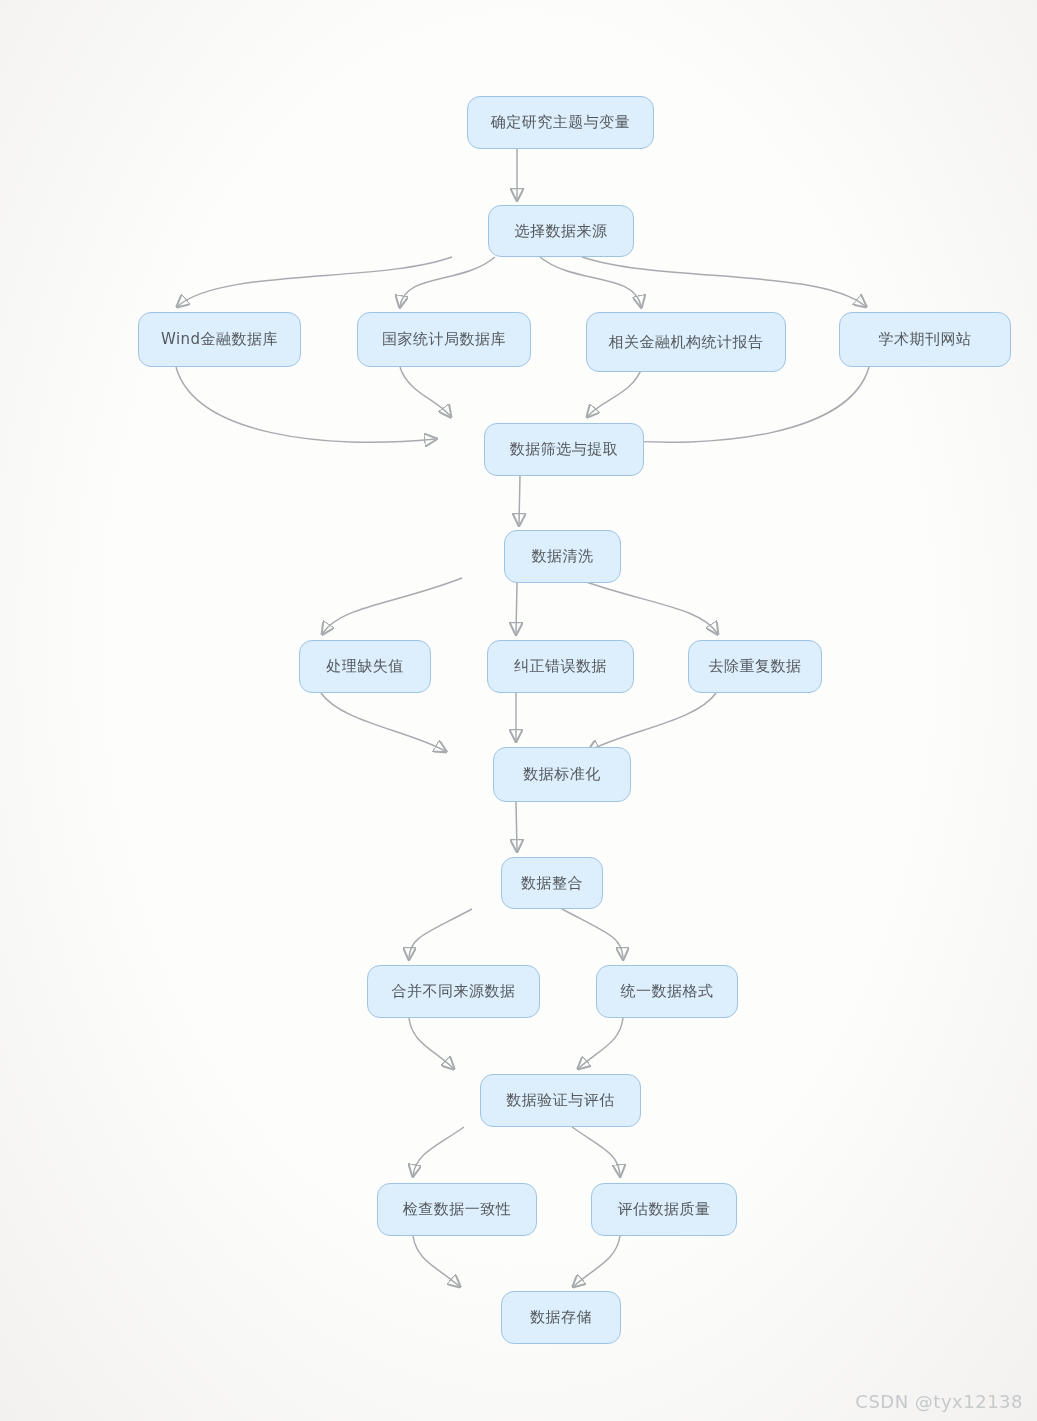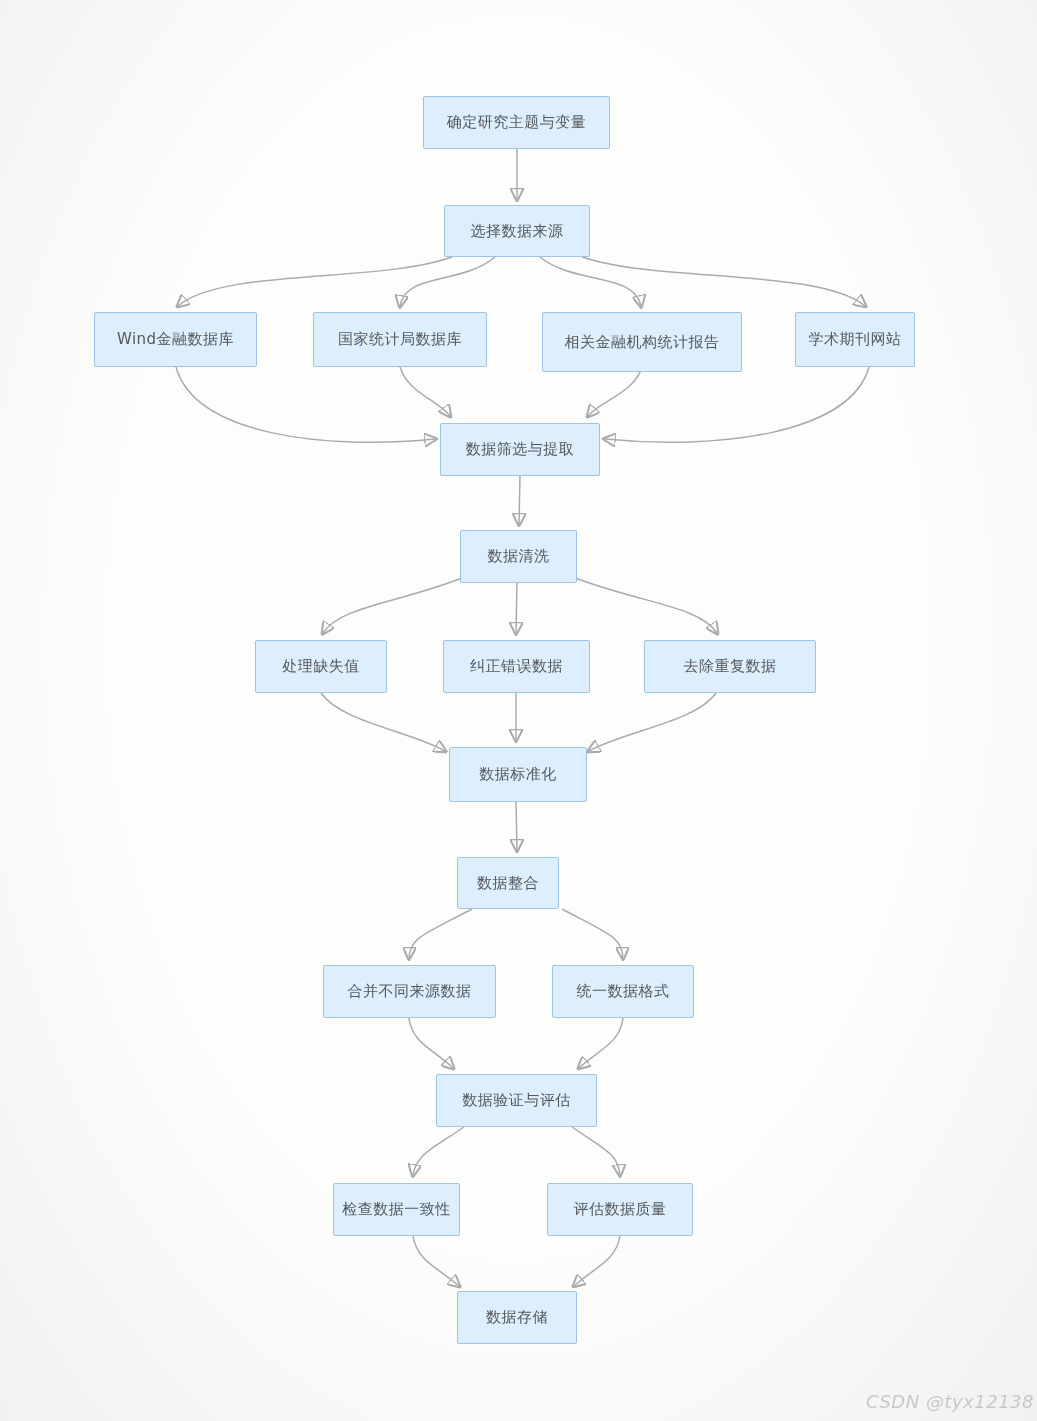--- a/index.html
+++ b/index.html
@@ -30,34 +30,34 @@
     fill:none;
     stroke:var(--arrow);
     stroke-width:1.5;
   }
   .node{
     position:absolute;
     box-sizing:border-box;
     display:flex;align-items:center;justify-content:center;
     background:var(--node-fill);
     border:1.5px solid var(--node-border);
-    border-radius:2px;
+    border-radius:13px;
     color:var(--node-text);
     font-size:15px;
     letter-spacing:0.5px;
     text-align:center;
     white-space:nowrap;
+    margin-left:44px;
   }
   .watermark{
     position:absolute;
-    right:3px;top:1391px;
+    right:14px;top:1391px;
     font-size:18px;
     color:var(--watermark);
     letter-spacing:0.5px;
-    font-style:italic;
   }
 </style>
 </head>
 <body>
 
 <div class="canvas">
 
   <svg class="edges" width="1037" height="1421" viewBox="0 0 1037 1421">
     <defs>
       <marker id="arrow" viewBox="0 0 10 10" refX="8" refY="5" markerWidth="9" markerHeight="9" orient="auto">
@@ -89,29 +89,29 @@
     <path d="M572,1127 C602,1148 618,1153 620,1175" marker-end="url(#arrow)"></path>
     <path d="M413,1236 C417,1261 437,1267 459,1286" marker-end="url(#arrow)"></path>
     <path d="M620,1236 C616,1261 595,1267 574,1286" marker-end="url(#arrow)"></path>
   </svg>
 
   <div class="node" style="left:423px;top:96px;width:187px;height:53px">确定研究主题与变量</div>
   <div class="node" style="left:444px;top:205px;width:146px;height:52px">选择数据来源</div>
   <div class="node" style="left:94px;top:312px;width:163px;height:55px">Wind金融数据库</div>
   <div class="node" style="left:313px;top:312px;width:174px;height:55px">国家统计局数据库</div>
   <div class="node" style="left:542px;top:312px;width:200px;height:60px">相关金融机构统计报告</div>
-  <div class="node" style="left:795px;top:312px;width:120px;height:55px">学术期刊网站</div>
+  <div class="node" style="left:795px;top:312px;width:172px;height:55px">学术期刊网站</div>
   <div class="node" style="left:440px;top:423px;width:160px;height:53px">数据筛选与提取</div>
   <div class="node" style="left:460px;top:530px;width:117px;height:53px">数据清洗</div>
   <div class="node" style="left:255px;top:640px;width:132px;height:53px">处理缺失值</div>
   <div class="node" style="left:443px;top:640px;width:147px;height:53px">纠正错误数据</div>
-  <div class="node" style="left:644px;top:640px;width:172px;height:53px">去除重复数据</div>
+  <div class="node" style="left:644px;top:640px;width:134px;height:53px">去除重复数据</div>
   <div class="node" style="left:449px;top:747px;width:138px;height:55px">数据标准化</div>
   <div class="node" style="left:457px;top:857px;width:102px;height:52px">数据整合</div>
   <div class="node" style="left:323px;top:965px;width:173px;height:53px">合并不同来源数据</div>
   <div class="node" style="left:552px;top:965px;width:142px;height:53px">统一数据格式</div>
   <div class="node" style="left:436px;top:1074px;width:161px;height:53px">数据验证与评估</div>
-  <div class="node" style="left:333px;top:1183px;width:127px;height:53px">检查数据一致性</div>
+  <div class="node" style="left:333px;top:1183px;width:160px;height:53px">检查数据一致性</div>
   <div class="node" style="left:547px;top:1183px;width:146px;height:53px">评估数据质量</div>
   <div class="node" style="left:457px;top:1291px;width:120px;height:53px">数据存储</div>
 
   <div class="watermark">CSDN @tyx12138</div>
 </div>
 
 </body></html>

